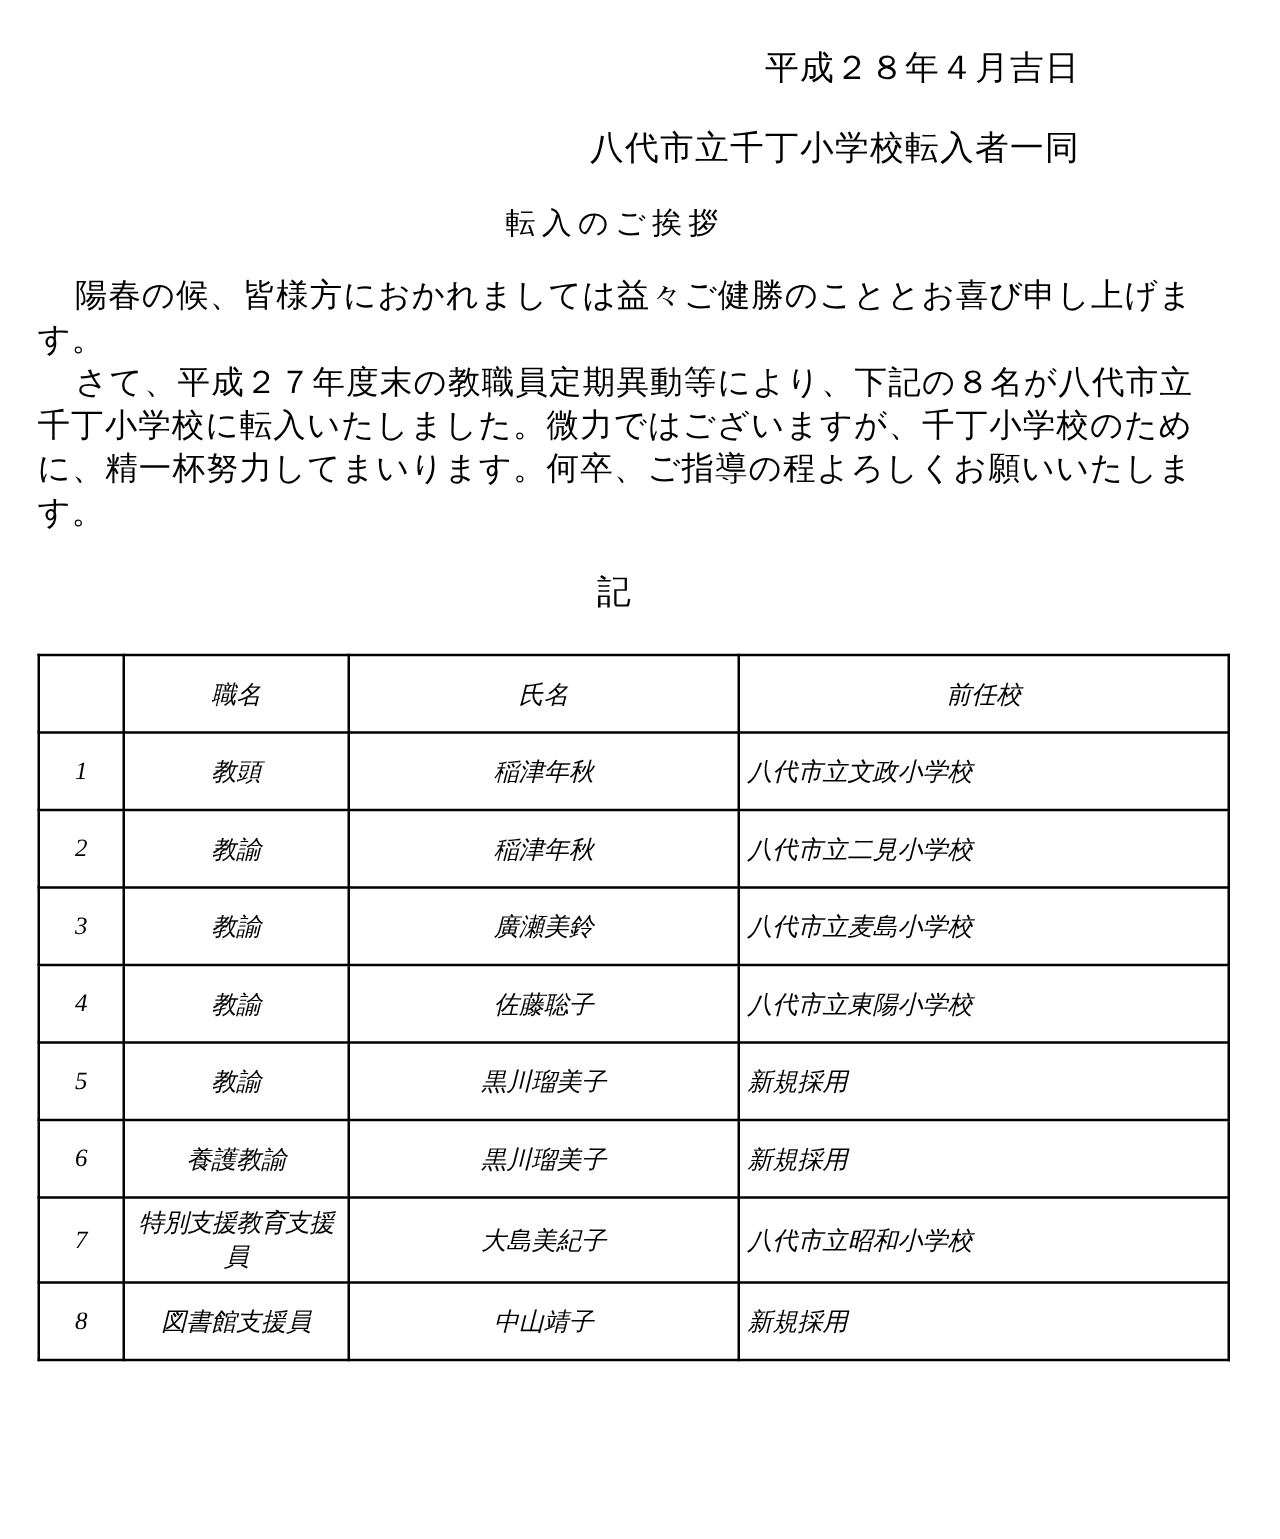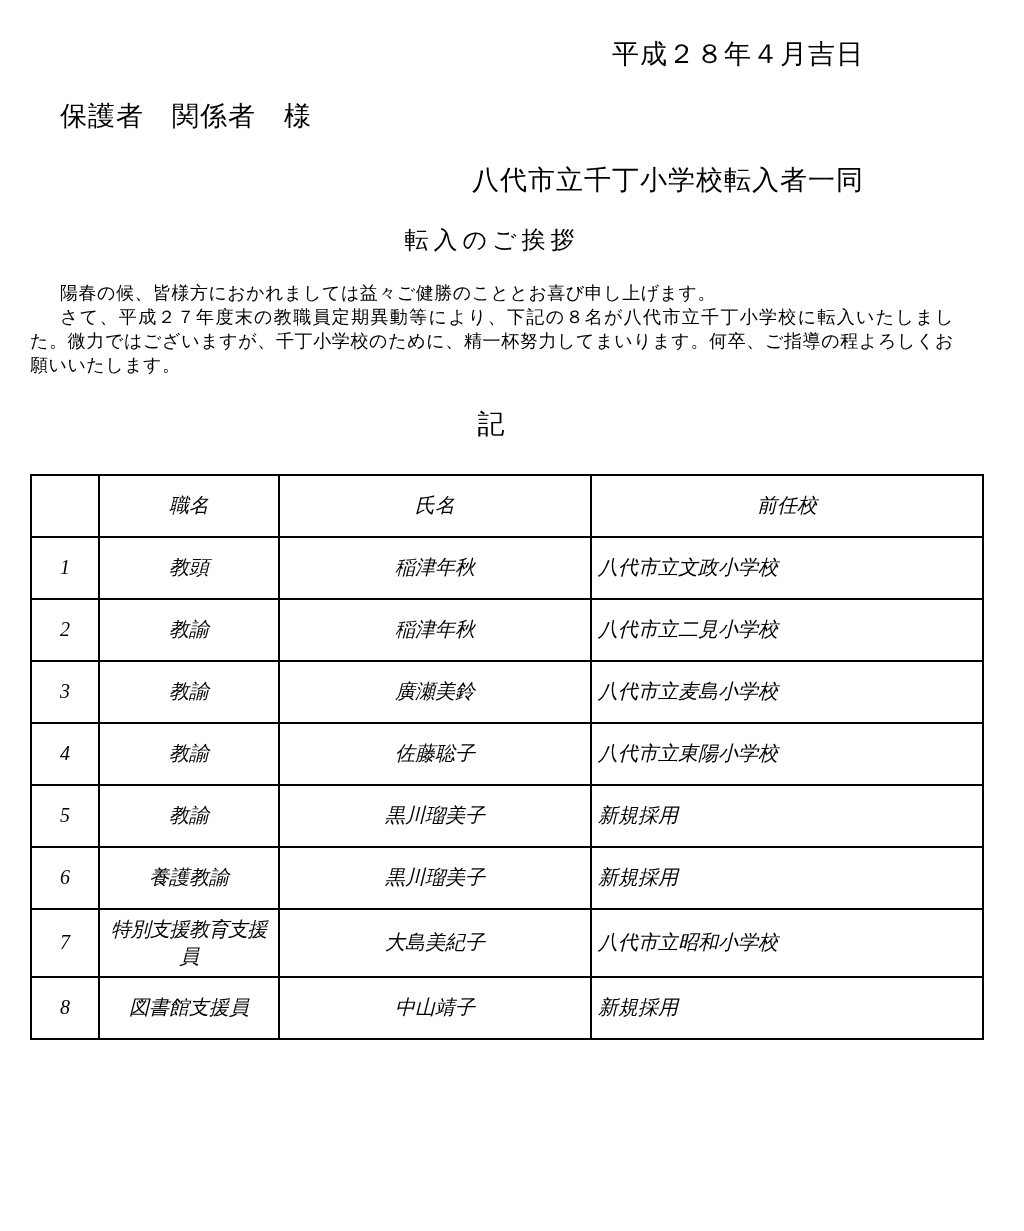--- a/index.html
+++ b/index.html
@@ -42,21 +42,21 @@
     padding-right: 90px;
     padding-top: 28px;
   }
   .doc-title {
     text-align: center;
     font-size: 24px;
     letter-spacing: 5px;
     padding-top: 26px;
   }
   .body-block {
-    font-size: 18px;
+    font-size: 26px;
     line-height: 1.33;
     padding-top: 26px;
     letter-spacing: 0.5px;
   }
   .body-para {
     text-indent: 30px;
     text-align: justify;
     margin: 0;
   }
   .ki {
@@ -87,21 +87,20 @@
   .hdr td { text-align: center; }
   .small-post { font-size: 17px; letter-spacing: -0.5px; }
 </style>
 </head>
 <body>
 
 <div class="page">
 
   <div class="date-line">平成２８年４月吉日</div>
 
-  <div class="addressee">保護者　関係者　様</div>
 
   <div class="sender">八代市立千丁小学校転入者一同</div>
 
   <div class="doc-title">転入のご挨拶</div>
 
   <div class="body-block">
     <p class="body-para">陽春の候、皆様方におかれましては益々ご健勝のこととお喜び申し上げます。</p>
     <p class="body-para">さて、平成２７年度末の教職員定期異動等により、下記の８名が八代市立千丁小学校に転入いたしました。微力ではございますが、千丁小学校のために、精一杯努力してまいります。何卒、ご指導の程よろしくお願いいたします。</p>
   </div>
 

